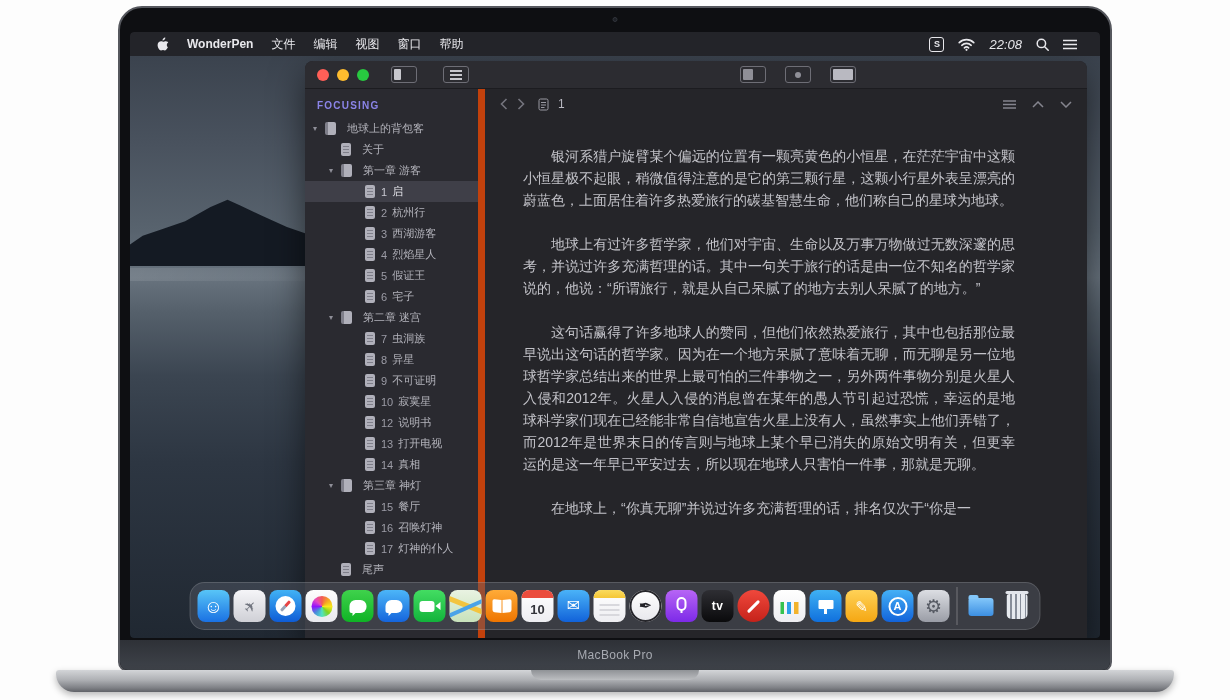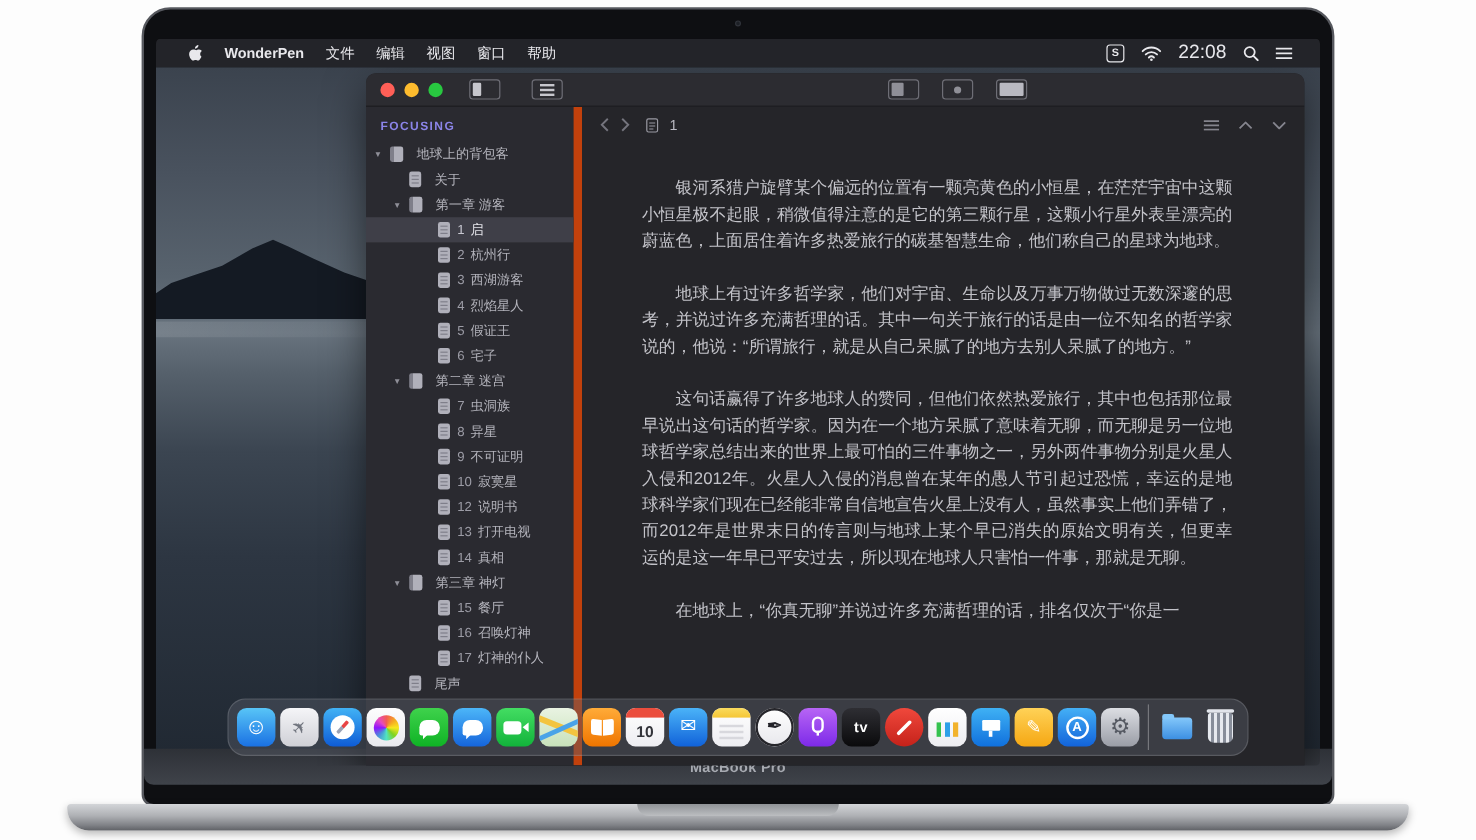--- a/index.html
+++ b/index.html
@@ -10,43 +10,43 @@
     font-family:"Liberation Sans","DejaVu Sans",sans-serif;
   }
 
   
   .laptop{position:absolute;left:118px;top:6px;width:994px;height:666px;
     background:#0e0f12;border:2px solid #56585e;border-radius:24px 24px 10px 10px;}
   .camera{position:absolute;top:9px;left:50%;transform:translateX(-50%);
     width:5px;height:5px;border-radius:50%;background:#1d2026;border:1px solid #31343b;}
   .screen{position:absolute;left:10px;top:24px;width:970px;height:606px;
     background:#000;border-radius:4px;overflow:hidden;}
-  .chin{position:absolute;left:0;right:0;bottom:16px;height:30px;
+  .chin{position:absolute;left:0;right:0;bottom:0;height:30px;
     background:linear-gradient(180deg,#2e3137,#3f434a);border-radius:0 0 8px 8px;
     display:flex;align-items:center;justify-content:center;
-    color:#a7aab1;font-size:12px;letter-spacing:.3px;font-weight:bold;}
+    color:#a7aab1;font-size:12px;letter-spacing:.3px;}
   .base{position:absolute;left:56px;top:670px;width:1118px;height:22px;
     background:linear-gradient(180deg,#d3d5d8 0%,#aeb0b4 45%,#808287 80%,#606267 100%);
     border-radius:3px 3px 18px 18px;box-shadow:0 3px 7px rgba(0,0,0,.28);}
   .base::after{content:'';position:absolute;left:50%;transform:translateX(-50%);top:0;
     width:168px;height:10px;background:linear-gradient(180deg,#8f9296,#bcbec1);
     border-radius:0 0 10px 10px;}
 
   
   .menubar{position:absolute;left:0;right:0;top:0;height:24px;z-index:4;
     background:rgba(36,37,42,.97);display:flex;align-items:center;
     padding:0 23px 0 26px;color:#e8e8ec;font-size:12px;gap:18px;}
   .apple{display:flex;align-items:center;}
   .mb-app{font-weight:bold;}
   .mb-menus{display:flex;gap:18px;}
   .mb-right{margin-left:auto;display:flex;align-items:center;gap:14px;}
   .proxy{width:15px;height:15px;border:1.5px solid #e8e8ec;border-radius:3px;
     display:flex;align-items:center;justify-content:center;font-size:9px;font-weight:bold;}
   .mb-ic{display:flex;align-items:center;}
-  .mb-time{font-size:16px;}
+  .mb-time{font-size:13px;font-style:italic;}
 
   
   .desktop{position:absolute;left:0;right:0;top:24px;bottom:0;
     background:linear-gradient(180deg,#3b434e 0%,#49525e 15%,#58636e 30%,#68737e 38%,
       #55606b 44%,#3b4551 55%,#2d3642 70%,#202832 100%);}
   .island{position:absolute;left:0;top:138px;width:212px;height:72px;background:#141a23;
     clip-path:polygon(0 70%,6% 58%,14% 50%,26% 38%,38% 18%,46% 8%,52% 16%,62% 30%,
       74% 46%,88% 60%,100% 72%,100% 100%,0 100%);}
   .glint{position:absolute;left:0;top:212px;width:225px;height:13px;
     background:linear-gradient(90deg,rgba(255,255,255,.10),rgba(255,255,255,0));}
@@ -101,21 +101,21 @@
   .trow.sel .tnum{color:#c8c8d1;}
 
   
   .editor{flex:1;min-width:0;display:flex;flex-direction:column;background:#252529;}
   .ed-toolbar{height:30px;flex:0 0 auto;display:flex;align-items:center;
     padding:0 15px;gap:9px;}
   .ed-ic{display:flex;align-items:center;}
   .ed-title{font-size:12px;color:#b9b9c2;}
   .ed-right{margin-left:auto;display:flex;align-items:center;gap:16px;}
   .ed-content{flex:1;overflow:hidden;padding:26px 0 0 38px;}
-  .para{width:492px;margin:0 0 22px 12px;font-size:14px;line-height:22px;
+  .para{width:492px;margin:0 0 22px 0;font-size:14px;line-height:22px;
     color:var(--editor-text,#c3c3c9);text-align:justify;text-indent:2em;}
 
   
   .dock{position:absolute;left:50%;bottom:8px;transform:translateX(-50%);z-index:5;
     height:48px;padding:0 7px;display:flex;align-items:center;gap:4px;
     background:rgba(92,97,110,.40);border:1px solid rgba(255,255,255,.15);border-radius:15px;}
   .tile{width:32px;height:32px;border-radius:8px;flex:0 0 auto;position:relative;
     background:linear-gradient(180deg,var(--c1,#9aa0aa),var(--c2,#6a707c));
     display:flex;align-items:center;justify-content:center;}
   .tile.circle{border-radius:50%;}

